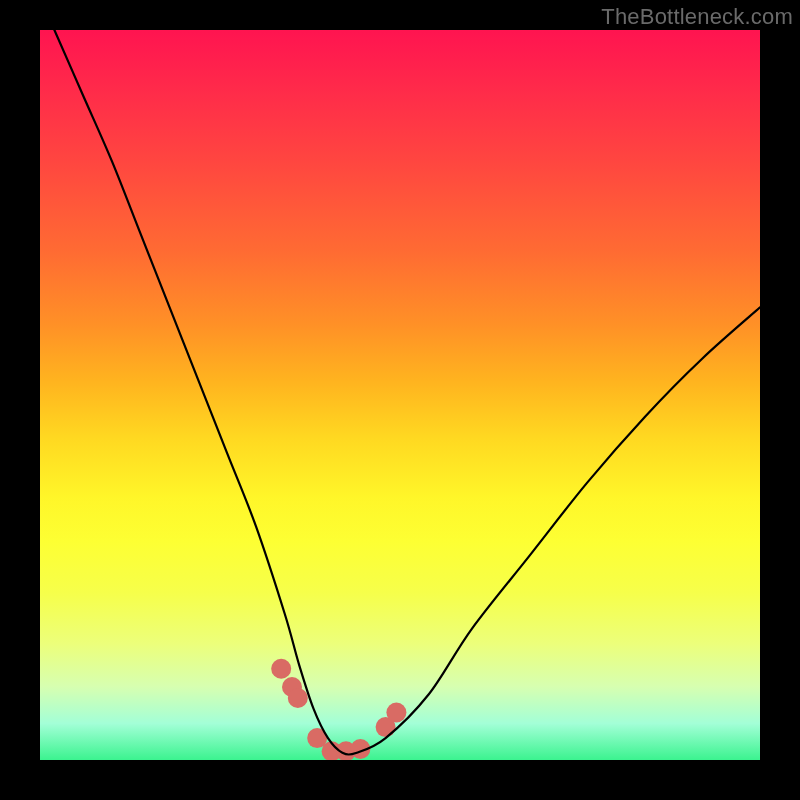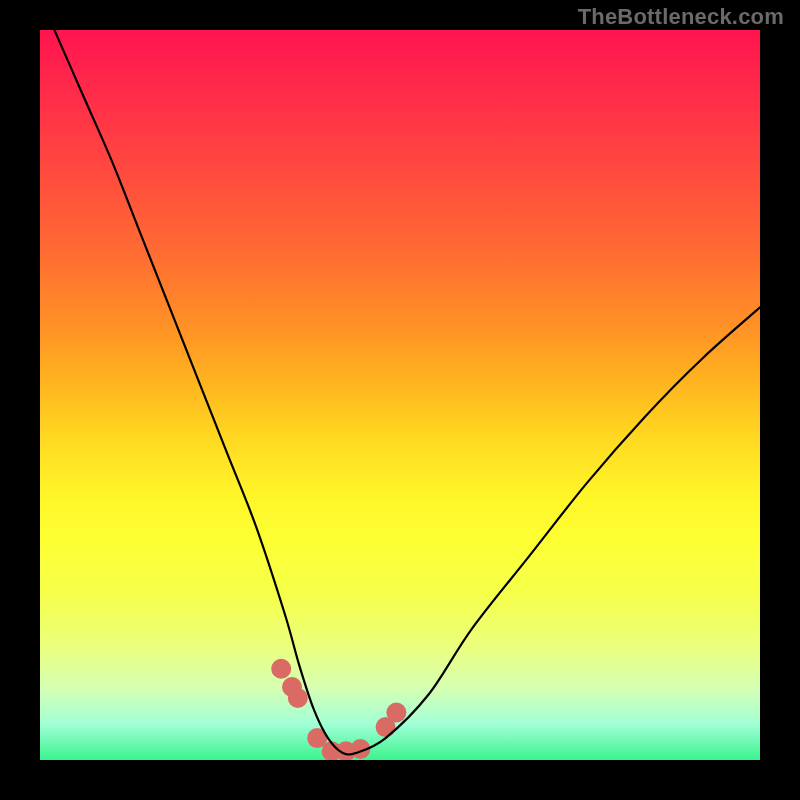--- a/index.html
+++ b/index.html
@@ -6,24 +6,24 @@
   body {
     width: 800px;
     height: 800px;
     background: #000;
     position: relative;
     font-family: Arial, sans-serif;
   }
   .watermark {
     position: absolute;
     top: 4px;
-    right: 16px;
+    right: 7px;
     color: #6a6a6a;
     font-size: 22px;
-    font-weight: 700;
+    font-weight: 400;
     z-index: 5;
     letter-spacing: 0.2px;
   }
   .plot-area {
     position: absolute;
     left: 40px;
     top: 30px;
     width: 720px;
     height: 730px;
     overflow: hidden;

